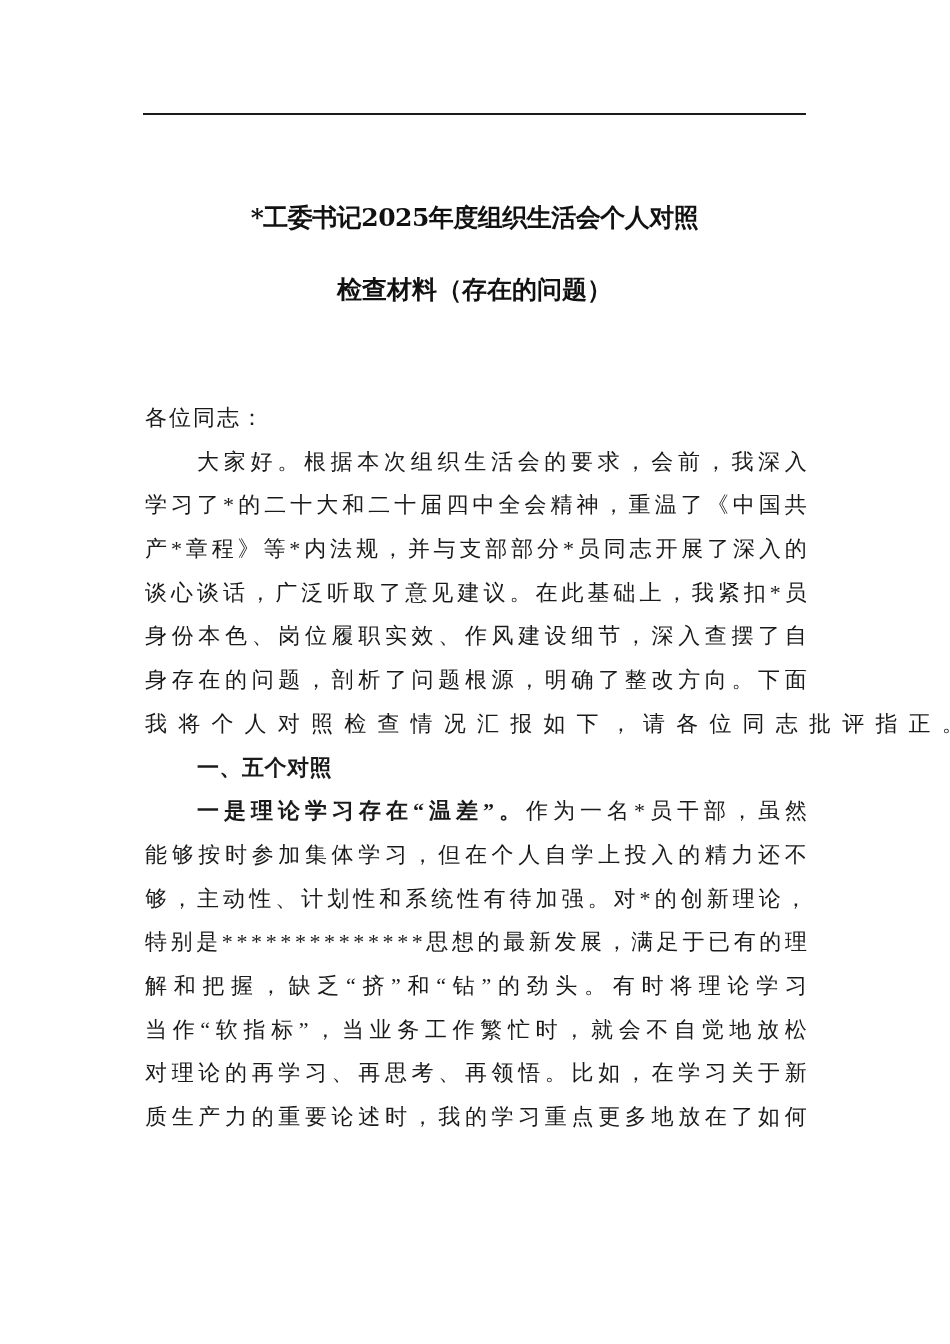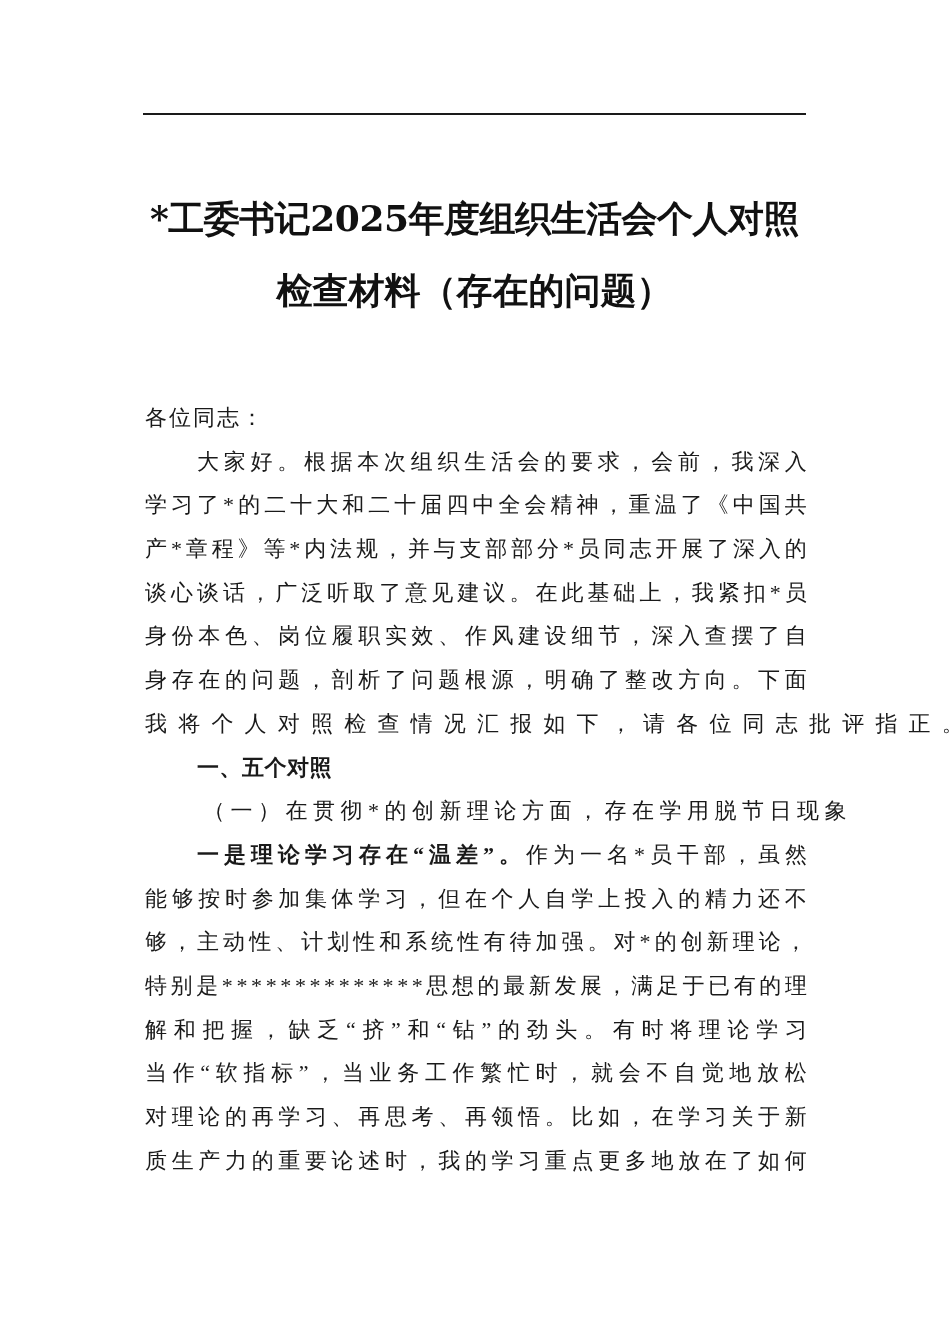--- a/index.html
+++ b/index.html
@@ -29,21 +29,21 @@
       height: 2px;
       background: #1a1a1a;
     }
     .title {
       position: absolute;
       left: 143px;
       width: 663px;
       text-align: center;
       font-family: "DejaVu Serif", "Liberation Serif", serif;
       font-weight: bold;
-      font-size: 36px;
+      font-size: 25px;
       line-height: 40px;
       color: #111111;
       white-space: nowrap;
     }
     .title.l1 { top: 198px; letter-spacing: -0.5px; }
     .title.l2 { top: 270px; }
     .body {
       position: absolute;
       left: 145px;
       top: 396px;
@@ -248,21 +248,20 @@
         <span>方</span>
         <span>向</span>
         <span>。</span>
         <span>下</span>
         <span>面</span>
       </span>
     <span class="line short">我将个人对照检查情况汇报如下，请各位同志批评指正。</span>
 
     <span class="line indent h1">一、五个对照</span>
 
-    <span class="line h2" style="padding-left:58px;">（一）在贯彻*的创新理论方面，存在学用脱节日现象</span>
 
     <span class="line indent" style="display: flex; justify-content: space-between;">
         <span style="font-weight: bold;">一</span>
         <span style="font-weight: bold;">是</span>
         <span style="font-weight: bold;">理</span>
         <span style="font-weight: bold;">论</span>
         <span style="font-weight: bold;">学</span>
         <span style="font-weight: bold;">习</span>
         <span style="font-weight: bold;">存</span>
         <span style="font-weight: bold;">在</span>

